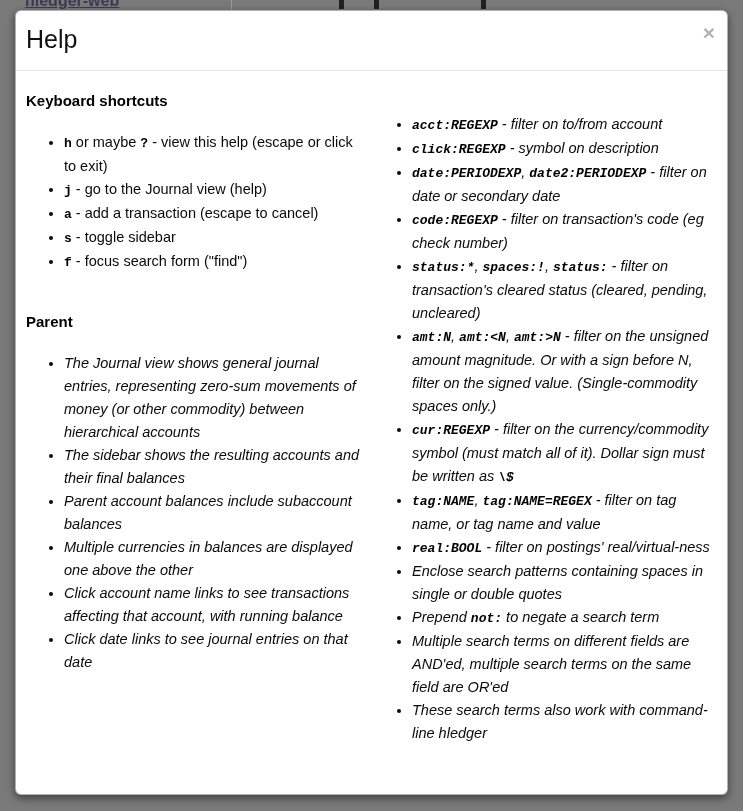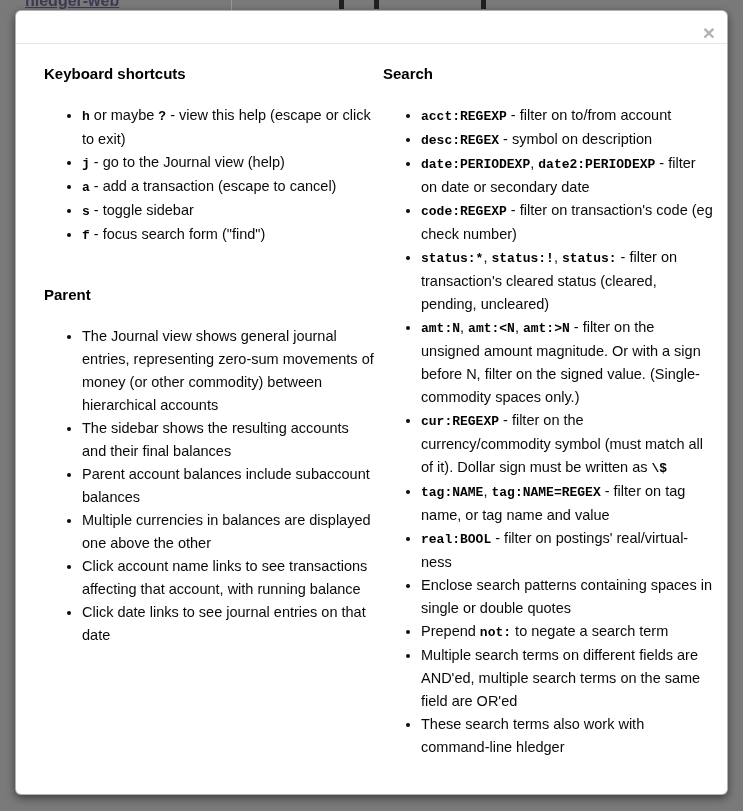--- a/index.html
+++ b/index.html
@@ -39,48 +39,49 @@
     font-size: 25px; font-weight: 400; color: #111; line-height: 27px;
   }
   .close-btn {
     position: absolute; top: 11px; right: 12px;
     background: none; border: none; cursor: pointer;
     font-size: 21px; font-weight: bold; color: #b2b2b2; line-height: 21px;
     font-family: "Liberation Sans", sans-serif;
   }
   .modal-body {
     display: flex; gap: 7px;
-    padding: 21px 12px 10px 28px;
+    padding: 21px 12px 10px 10px;
     font-size: 14.5px; line-height: 23px; color: #0a0a0a;
   }
   .col { flex: 1 1 0; min-width: 0; }
   .section-heading {
     font-size: 15px; font-weight: bold; color: #000; line-height: 18px;
   }
   ul.bullets { margin: 21px 0 39px 0; padding-left: 38px; list-style: disc outside; }
-  ul.bullets:last-child { margin-bottom: 0; }
+  ul.bullets:last-child { margin-bottom: 0; font-style: italic; }
   li.item { margin: 0; }
   code.mono {
     font-family: "Liberation Mono", "DejaVu Sans Mono", monospace;
     font-weight: bold; font-size: 13px; color: #000;
   }
 </style>
 </head>
 <body>
 
 <div class="page-behind">
   <span class="brand">hledger-web</span>
   <span class="vline-frag"></span>
   <span class="frag f1"></span>
   <span class="frag f2"></span>
   <span class="frag f3"></span>
 </div>
 
 <div class="modal">
   <div class="modal-header">
+    <div class="modal-title">Help</div>
     <button class="close-btn">×</button>
   </div>
   <div class="modal-body">
     <div class="col">
         <div class="section-heading">Keyboard shortcuts</div>
         <ul class="bullets">
           <li class="item"><code class="mono">h</code><span> or maybe </span><code class="mono">?</code><span> - view this help (escape or click to exit)</span></li>
           <li class="item"><code class="mono">j</code><span> - go to the Journal view (help)</span></li>
           <li class="item"><code class="mono">a</code><span> - add a transaction (escape to cancel)</span></li>
           <li class="item"><code class="mono">s</code><span> - toggle sidebar</span></li>
@@ -90,27 +91,26 @@
         <ul class="bullets">
           <li class="item"><span>The Journal view shows general journal entries, representing zero-sum movements of money (or other commodity) between hierarchical accounts</span></li>
           <li class="item"><span>The sidebar shows the resulting accounts and their final balances</span></li>
           <li class="item"><span>Parent account balances include subaccount balances</span></li>
           <li class="item"><span>Multiple currencies in balances are displayed one above the other</span></li>
           <li class="item"><span>Click account name links to see transactions affecting that account, with running balance</span></li>
           <li class="item"><span>Click date links to see journal entries on that date</span></li>
         </ul>
       </div>
     <div class="col">
-        <div class="section-heading">Search</div>
         <ul class="bullets">
           <li class="item"><code class="mono">acct:REGEXP</code><span> - filter on to/from account</span></li>
-          <li class="item"><code class="mono">desc:REGEX</code><span> - symbol on description</span></li>
+          <li class="item"><code class="mono">click:REGEXP</code><span> - symbol on description</span></li>
           <li class="item"><code class="mono">date:PERIODEXP</code><span>, </span><code class="mono">date2:PERIODEXP</code><span> - filter on date or secondary date</span></li>
           <li class="item"><code class="mono">code:REGEXP</code><span> - filter on transaction's code (eg check number)</span></li>
-          <li class="item"><code class="mono">status:*</code><span>, </span><code class="mono">status:!</code><span>, </span><code class="mono">status:</code><span> - filter on transaction's cleared status (cleared, pending, uncleared)</span></li>
+          <li class="item"><code class="mono">status:*</code><span>, </span><code class="mono">spaces:!</code><span>, </span><code class="mono">status:</code><span> - filter on transaction's cleared status (cleared, pending, uncleared)</span></li>
           <li class="item"><code class="mono">amt:N</code><span>, </span><code class="mono">amt:&lt;N</code><span>, </span><code class="mono">amt:&gt;N</code><span> - filter on the unsigned amount magnitude. Or with a sign before N, filter on the signed value. (Single-commodity spaces only.)</span></li>
           <li class="item"><code class="mono">cur:REGEXP</code><span> - filter on the currency/commodity symbol (must match all of it). Dollar sign must be written as </span><code class="mono">\$</code></li>
           <li class="item"><code class="mono">tag:NAME</code><span>, </span><code class="mono">tag:NAME=REGEX</code><span> - filter on tag name, or tag name and value</span></li>
           <li class="item"><code class="mono">real:BOOL</code><span> - filter on postings' real/virtual-ness</span></li>
           <li class="item"><span>Enclose search patterns containing spaces in single or double quotes</span></li>
           <li class="item"><span>Prepend </span><code class="mono">not:</code><span> to negate a search term</span></li>
           <li class="item"><span>Multiple search terms on different fields are AND'ed, multiple search terms on the same field are OR'ed</span></li>
           <li class="item"><span>These search terms also work with command-line hledger</span></li>
         </ul>
       </div>

